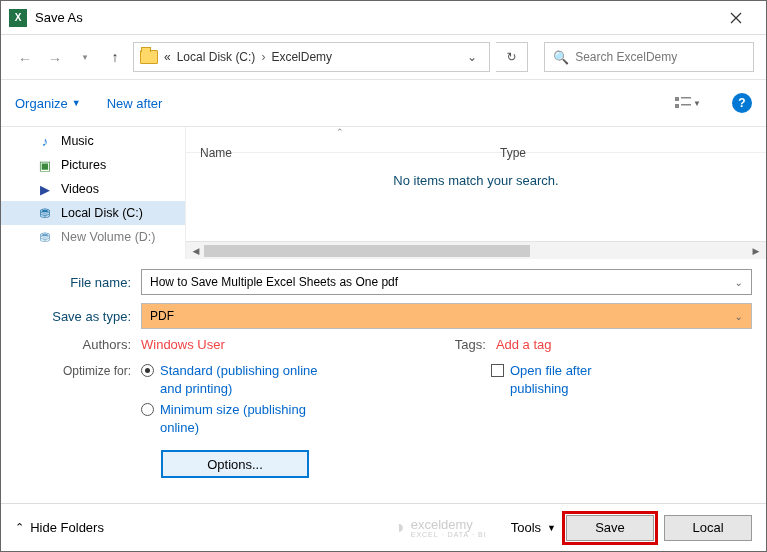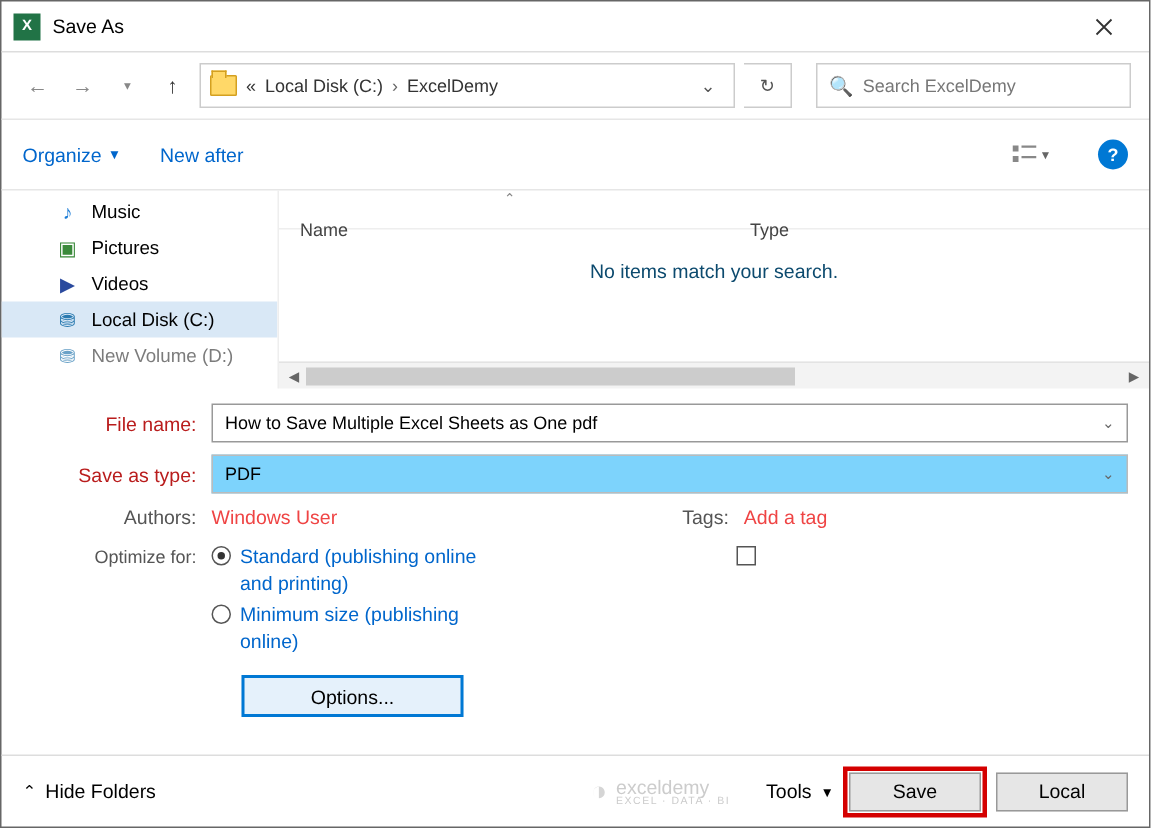--- a/index.html
+++ b/index.html
@@ -237,35 +237,35 @@
   }
   .form-row {
     display: flex;
     align-items: center;
     margin-bottom: 8px;
   }
   .form-label {
     width: 126px;
     text-align: right;
     padding-right: 10px;
-    color: #b91c1c;
+    color: #0c4a6e;
     font-size: 13px;
   }
   .form-field {
     flex: 1;
     height: 26px;
     border: 1px solid #999;
     background: #fff;
     display: flex;
     align-items: center;
     padding: 0 8px;
     justify-content: space-between;
   }
   .form-field.type {
-    background: #7dd3fc;
+    background: #fdba74;
     border: 1px solid #bbb;
   }
   .field-caret { color: #666; font-size: 10px; }
   .meta-row {
     display: flex;
     align-items: flex-start;
     margin-top: 8px;
     font-size: 13px;
   }
   .meta-label { width: 126px; text-align: right; padding-right: 10px; color: #555; }
@@ -489,20 +489,21 @@
         <div class="radio-line">
           <div class="radio"></div>
           <div class="radio-text" style="width:160px;">Minimum size (publishing online)</div>
         </div>
         <div class="options-btn">Options...</div>
       </div>
       <div style="width:60px;"></div>
       <div>
         <div class="radio-line">
           <div class="checkbox"></div>
+          <div class="radio-text" style="width:120px;">Open file after publishing</div>
         </div>
       </div>
     </div>
   </div>
 
   <div class="footer">
     <div class="hide-folders">
       <span style="font-size:11px;">⌃</span>
       <span>Hide Folders</span>
     </div>

